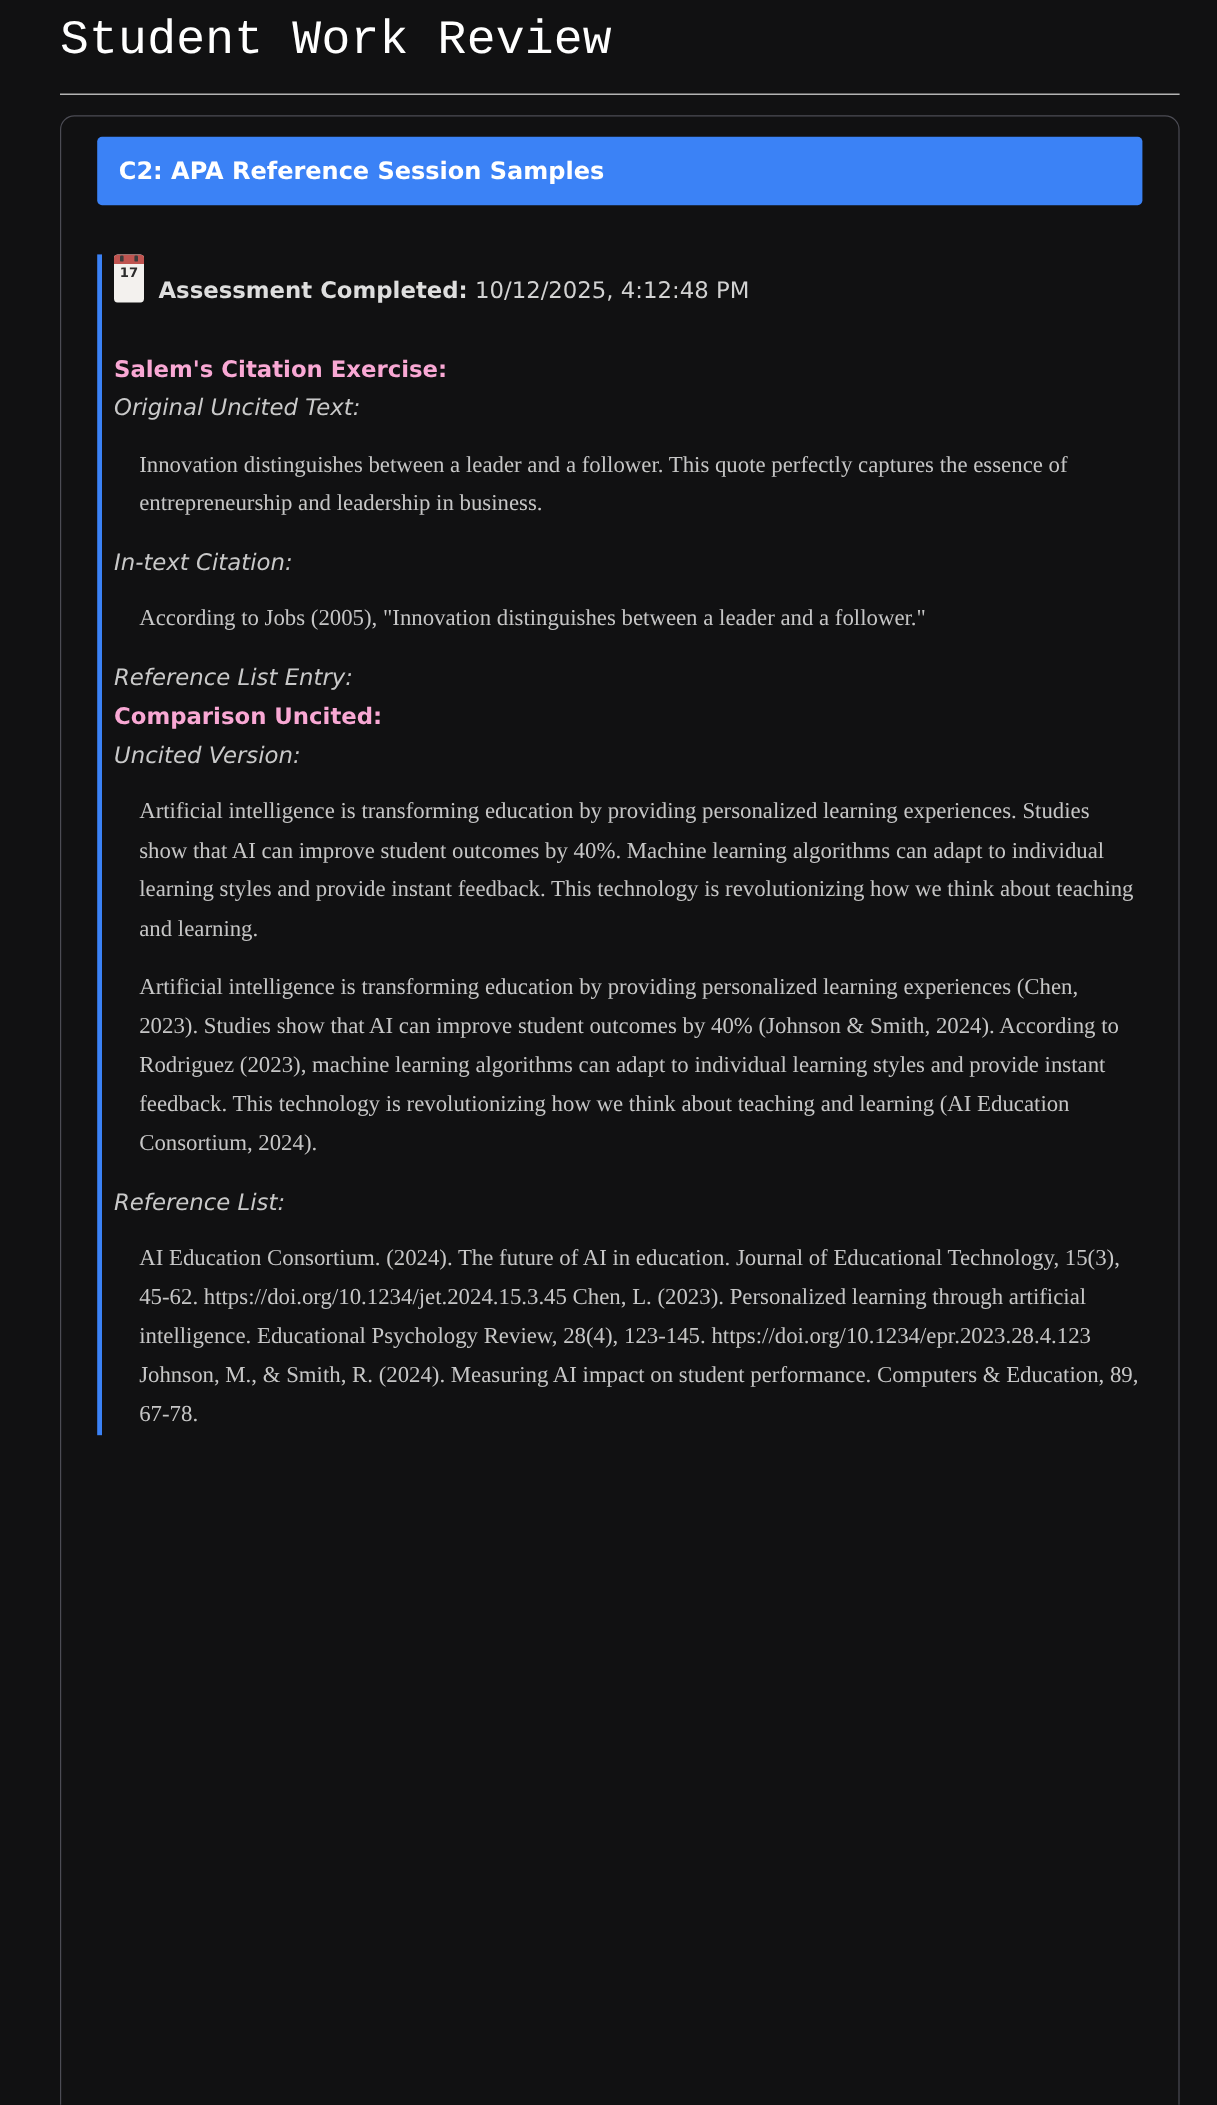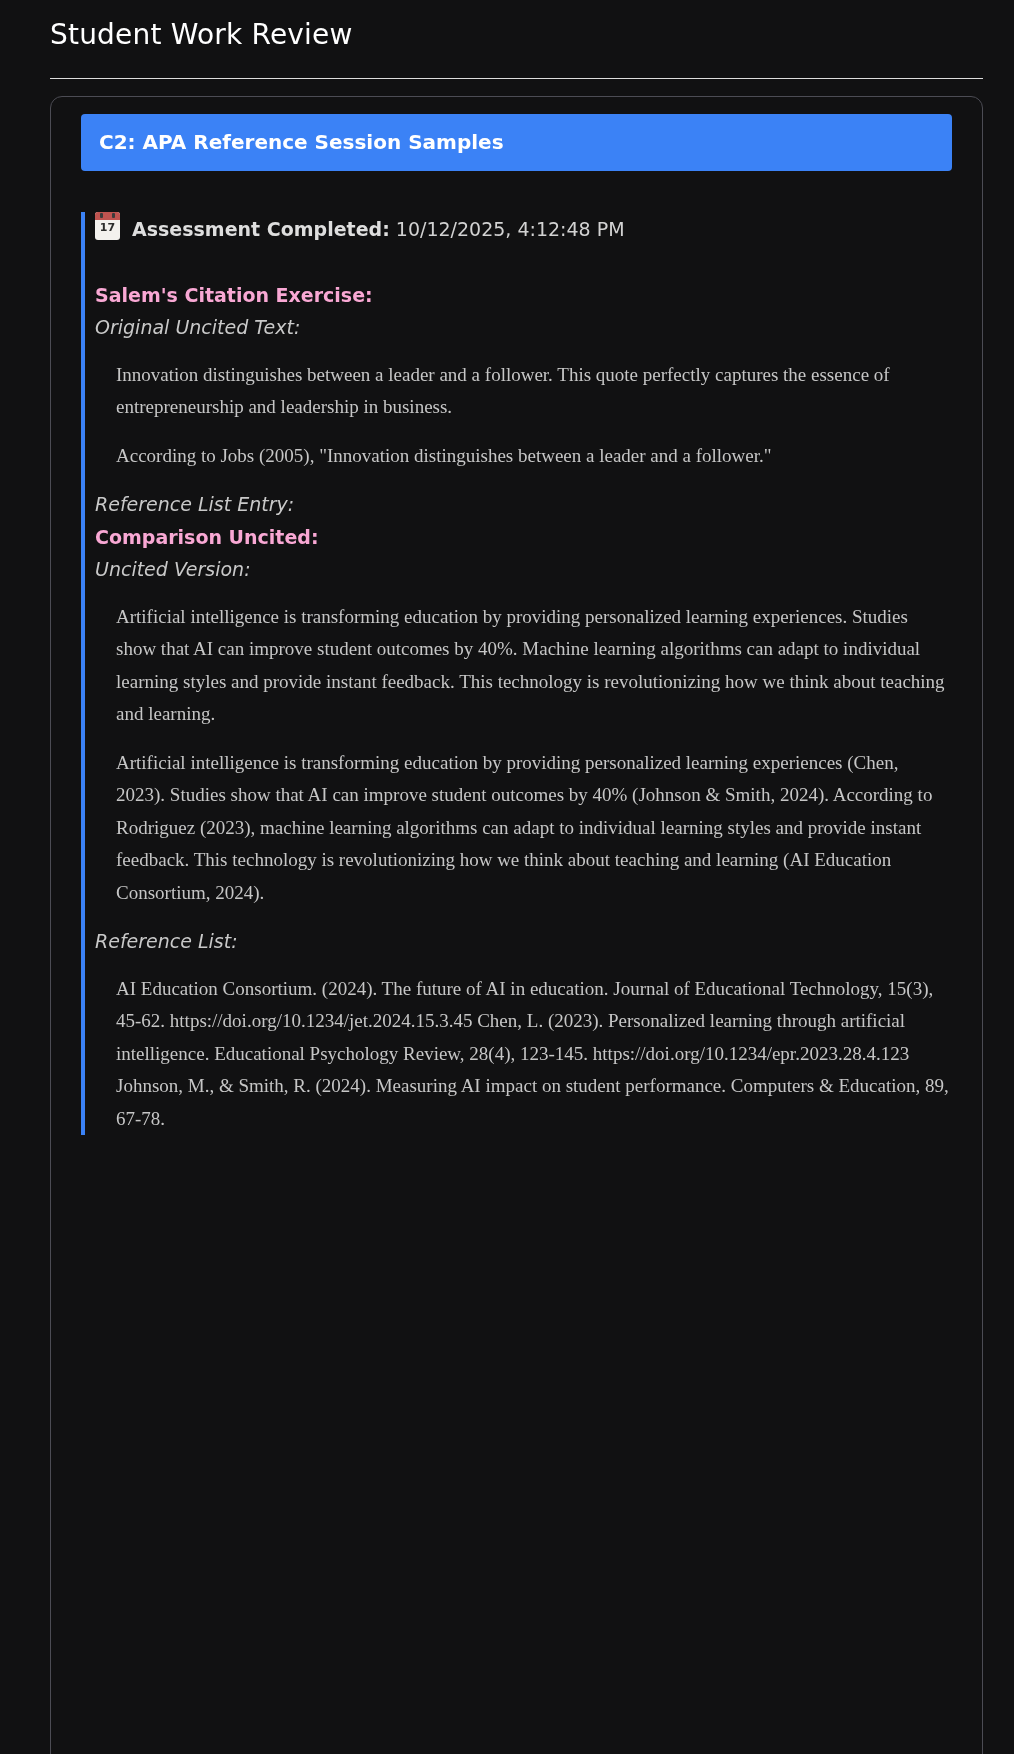--- a/index.html
+++ b/index.html
@@ -12,25 +12,26 @@
   }
   .page {
     box-sizing: border-box;
     width: 1014px;
     height: 1754px;
     padding: 12px 31px 0 50px;
     overflow: hidden;
   }
   h1.page-title {
     margin: 0 0 20px 0;
-    font-size: 28px;
+    font-size: 40px;
     line-height: 46px;
     font-weight: normal;
     color: #ffffff;
     letter-spacing: 0.2px;
+    font-family: Liberation Mono, monospace;
   }
   hr.title-divider {
     border: none;
     border-top: 1px solid #dddddd;
     margin: 0 0 17px 0;
   }
   .card {
     box-sizing: border-box;
     border: 1px solid #4c4c54;
     border-radius: 12px;
@@ -75,21 +76,21 @@
   p.para {
     margin: 15px 0 16px 13px;
     padding-left: 8px;
     color: #c6c6c6;
     font-family: Liberation Serif, serif;
   }
   
   .cal {
     display: inline-block;
     width: 25px;
-    height: 28px;
+    height: 40px;
     border-radius: 3px;
     background: #f3f1ee;
     position: relative;
     overflow: hidden;
     vertical-align: -4px;
     margin-right: 6px;
   }
   .cal-top {
     display: block;
     height: 8px;
@@ -136,20 +137,21 @@
         <strong>Assessment Completed:</strong>
         <span class="timestamp">10/12/2025, 4:12:48 PM</span>
       </div>
 
       <div class="group">
         <strong class="sec">Salem's Citation Exercise:</strong>
         <em class="sub">Original Uncited Text:</em>
       </div>
       <p class="para">Innovation distinguishes between a leader and a follower. This quote perfectly captures the essence of entrepreneurship and leadership in business.</p>
 
+      <em class="sub">In-text Citation:</em>
       <p class="para">According to Jobs (2005), "Innovation distinguishes between a leader and a follower."</p>
 
       <em class="sub">Reference List Entry:</em>
 
       <div class="group">
         <strong class="sec">Comparison Uncited:</strong>
         <em class="sub">Uncited Version:</em>
       </div>
       <p class="para">Artificial intelligence is transforming education by providing personalized learning experiences. Studies show that AI can improve student outcomes by 40%. Machine learning algorithms can adapt to individual learning styles and provide instant feedback. This technology is revolutionizing how we think about teaching and learning.</p>
 

